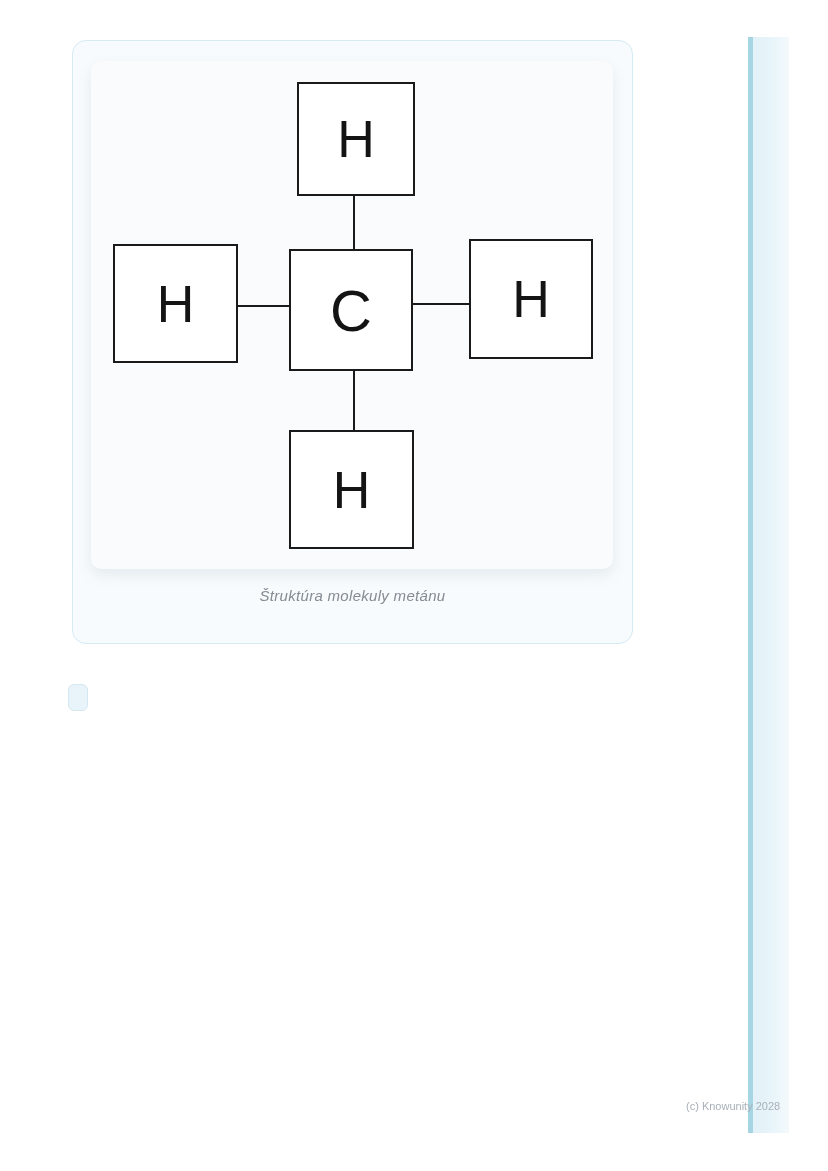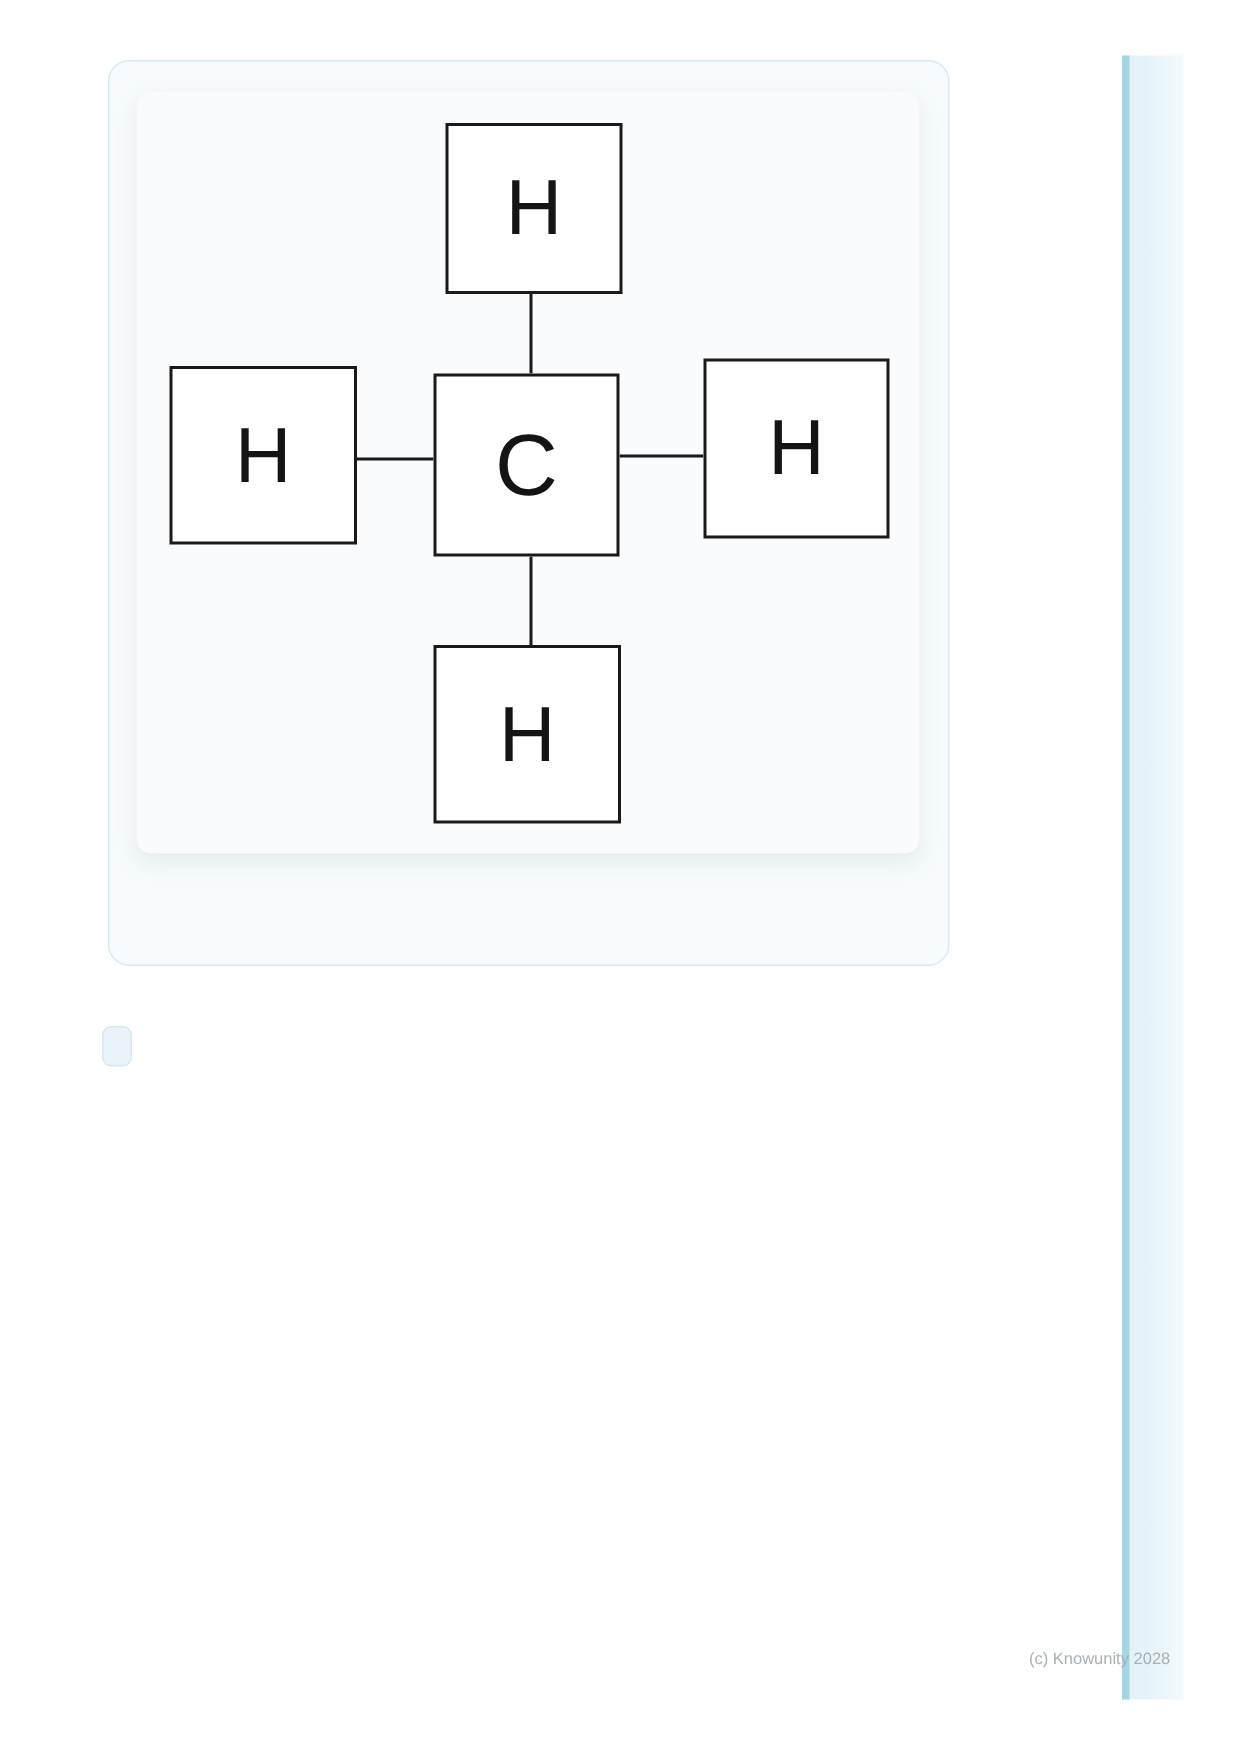--- a/index.html
+++ b/index.html
@@ -143,20 +143,21 @@
         <span>C</span>
       </div>
       <div class="atom-box atom-h atom-h-right">
         <span>H</span>
       </div>
       <div class="atom-box atom-h atom-h-bottom">
         <span>H</span>
       </div>
 
     </div>
+    <div class="figure-caption">Štruktúra molekuly metánu</div>
   </div>
 
   <div class="content-placeholder"></div>
 
   <div class="scrollbar-track">
     <div class="scrollbar-thumb"></div>
   </div>
 
   <div class="copyright">(c) Knowunity 2028</div>
 

